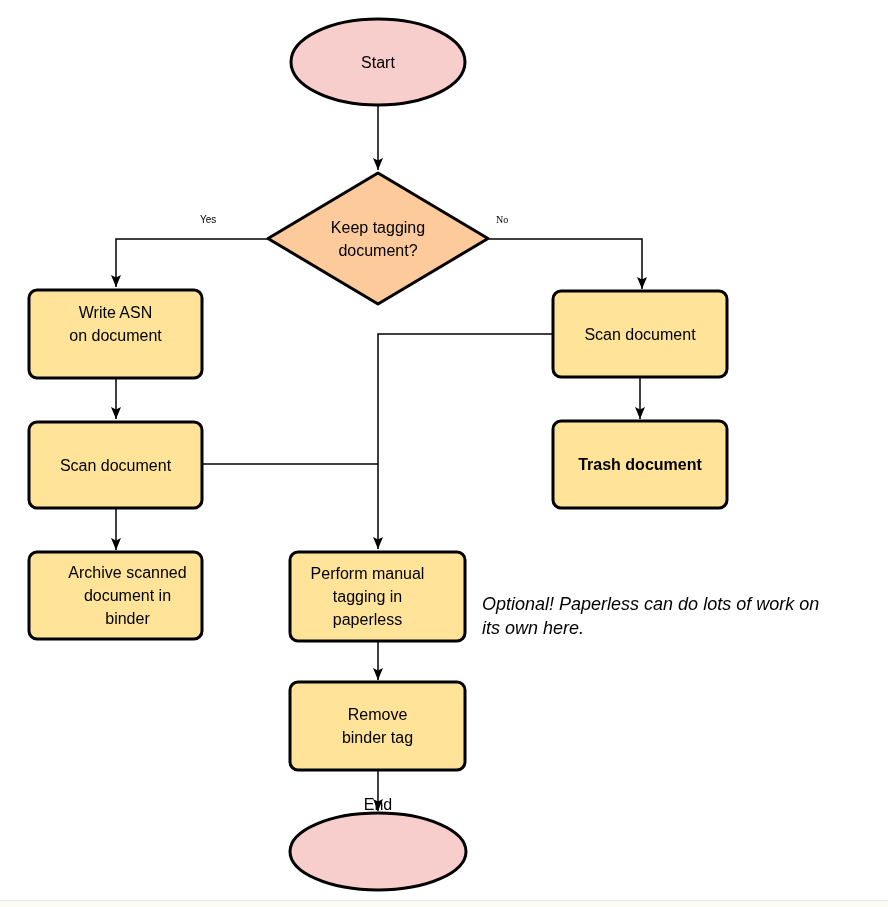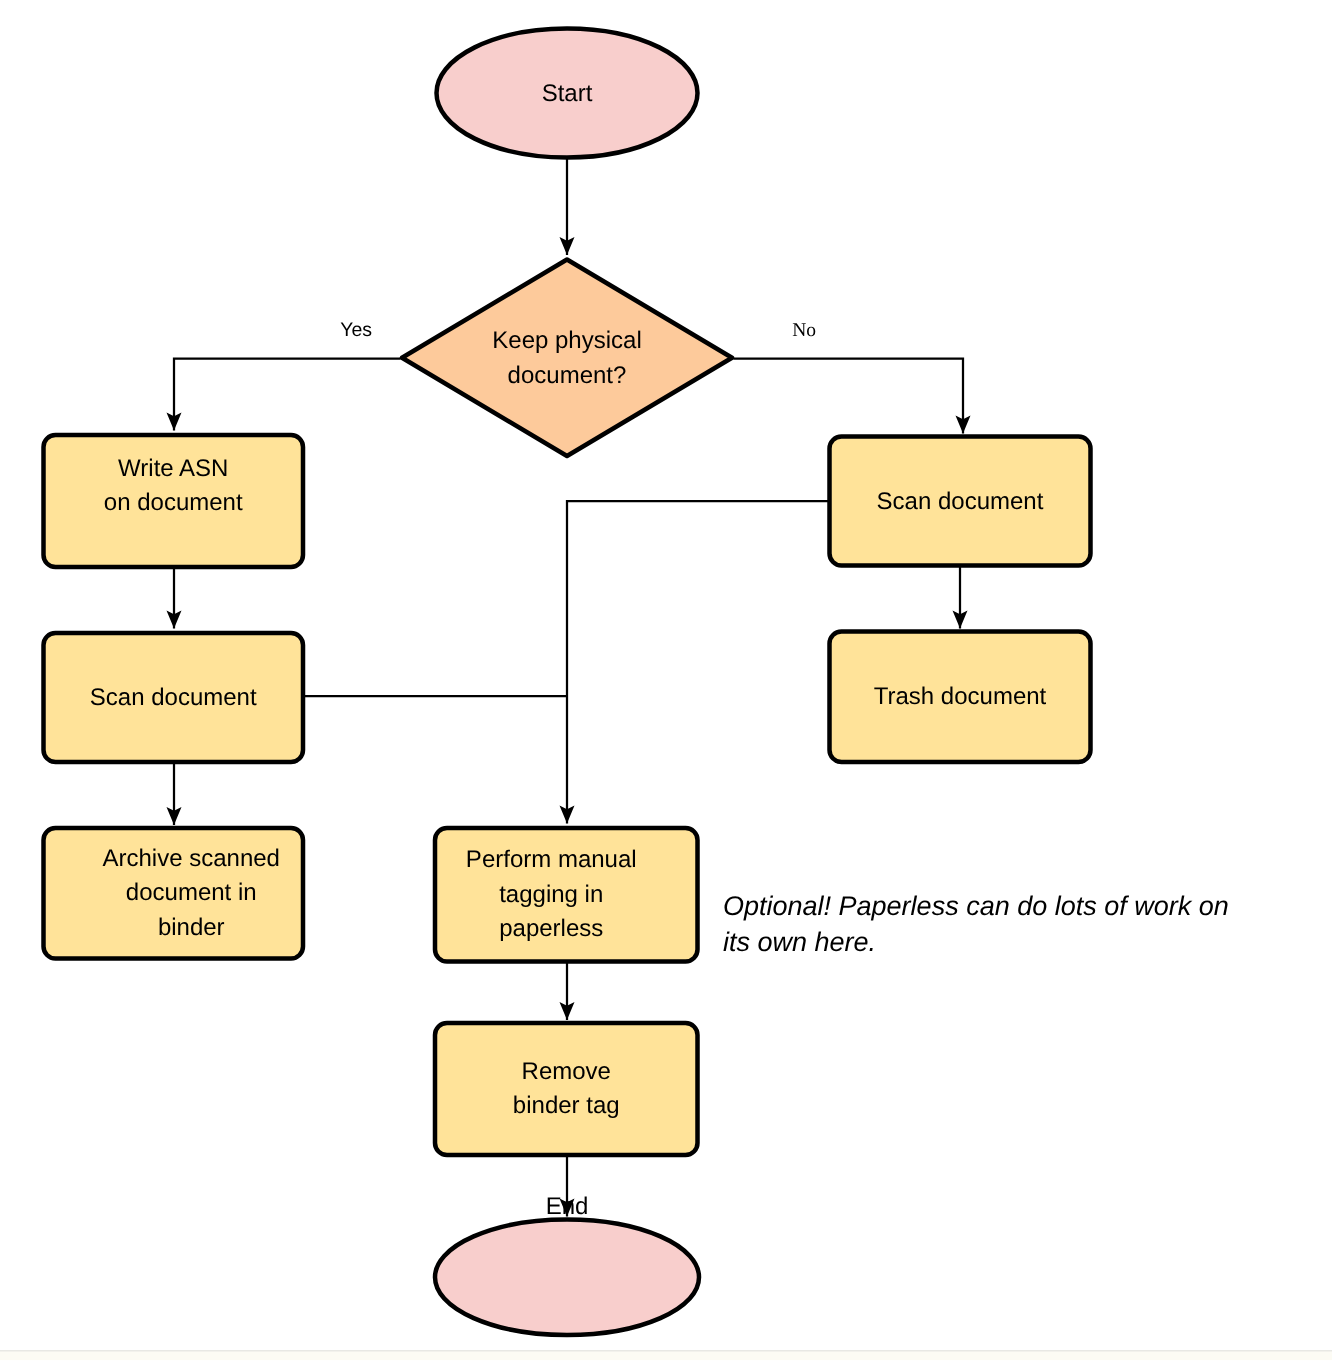--- a/index.html
+++ b/index.html
@@ -30,22 +30,22 @@
   .node-label{
     position:absolute;
     display:flex;align-items:center;justify-content:center;
     text-align:center;
     font-size:16px;line-height:23px;
     white-space:pre-line;
     pointer-events:none;
   }
   .edge-label{
     position:absolute;
-    font-size:13px;line-height:18px;
-    text-align:right;
+    font-size:10px;line-height:18px;
+    text-align:left;
   }
   .annotation{
     position:absolute;
     left:482px;top:592px;
     font-size:18px;line-height:24px;
     font-style:italic;
     white-space:pre-line;
   }
   .footer-strip{
     position:absolute;
@@ -84,35 +84,35 @@
     <rect class="shape-process" x="29" y="552" width="173" height="87" rx="8"></rect>
     <rect class="shape-process" x="553" y="291" width="174" height="86" rx="8"></rect>
     <rect class="shape-process" x="553" y="421" width="174" height="87" rx="8"></rect>
     <rect class="shape-process" x="290" y="552" width="175" height="89" rx="8"></rect>
     <rect class="shape-process" x="290" y="682" width="175" height="88" rx="8"></rect>
     <ellipse class="shape-terminal" cx="378" cy="851.5" rx="88" ry="38.5"></ellipse>
   </svg>
 
   <div class="node-label" style="left:290px;top:18px;width:176px;height:88px;">Start</div>
 
-  <div class="node-label" style="left:267px;top:172px;width:222px;height:133px;">Keep physical
+  <div class="node-label" style="left:267px;top:172px;width:222px;height:133px;">Keep tagging
 document?</div>
 
   <div class="node-label" style="left:29px;top:290px;width:173px;height:68px;">Write ASN
 on document</div>
 
   <div class="node-label" style="left:29px;top:422px;width:173px;height:86px;">Scan document</div>
 
   <div class="node-label" style="left:29px;top:552px;width:197px;height:87px;">Archive scanned
 document in
 binder</div>
 
   <div class="node-label" style="left:553px;top:291px;width:174px;height:86px;">Scan document</div>
 
-  <div class="node-label" style="left:553px;top:421px;width:174px;height:87px;">Trash document</div>
+  <div class="node-label" style="left:553px;top:421px;width:174px;height:87px;font-weight:bold;">Trash document</div>
 
   <div class="node-label" style="left:290px;top:552px;width:155px;height:89px;border-radius:20px;">Perform manual
 tagging in
 paperless</div>
 
   <div class="node-label" style="left:290px;top:682px;width:175px;height:88px;">Remove
 binder tag</div>
 
   <div class="node-label" style="left:290px;top:766px;width:176px;height:77px;">End</div>
 

